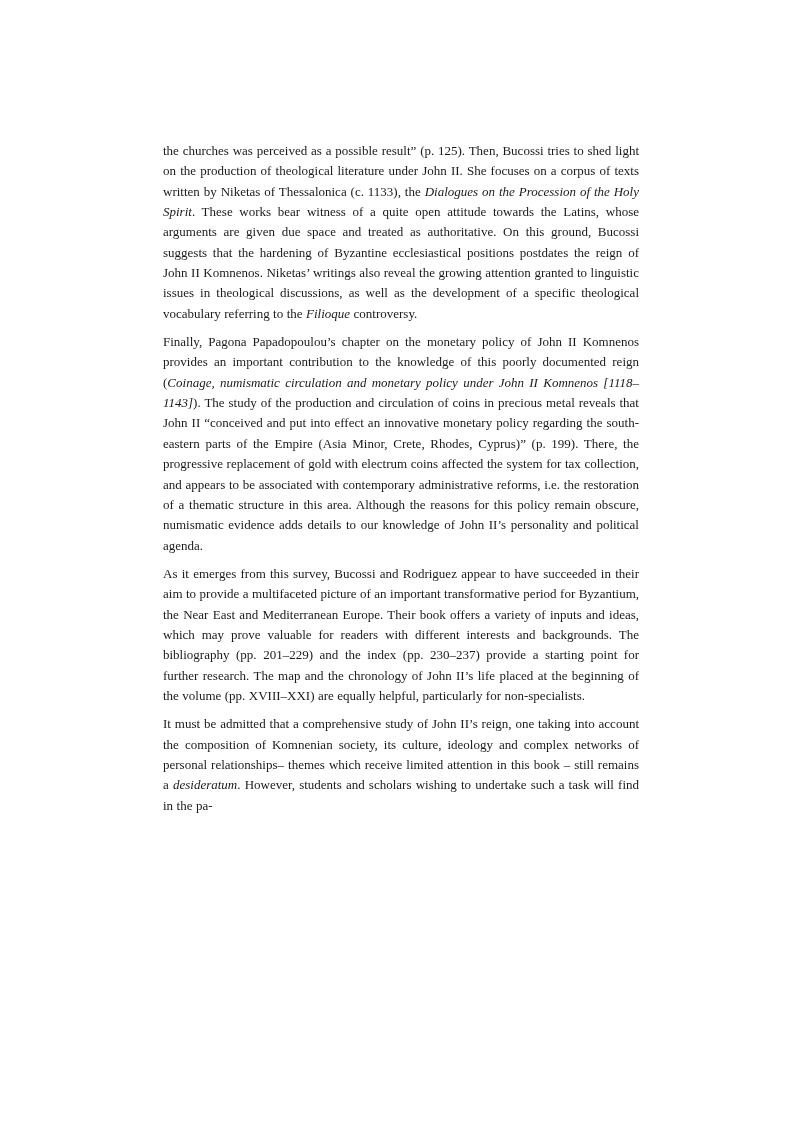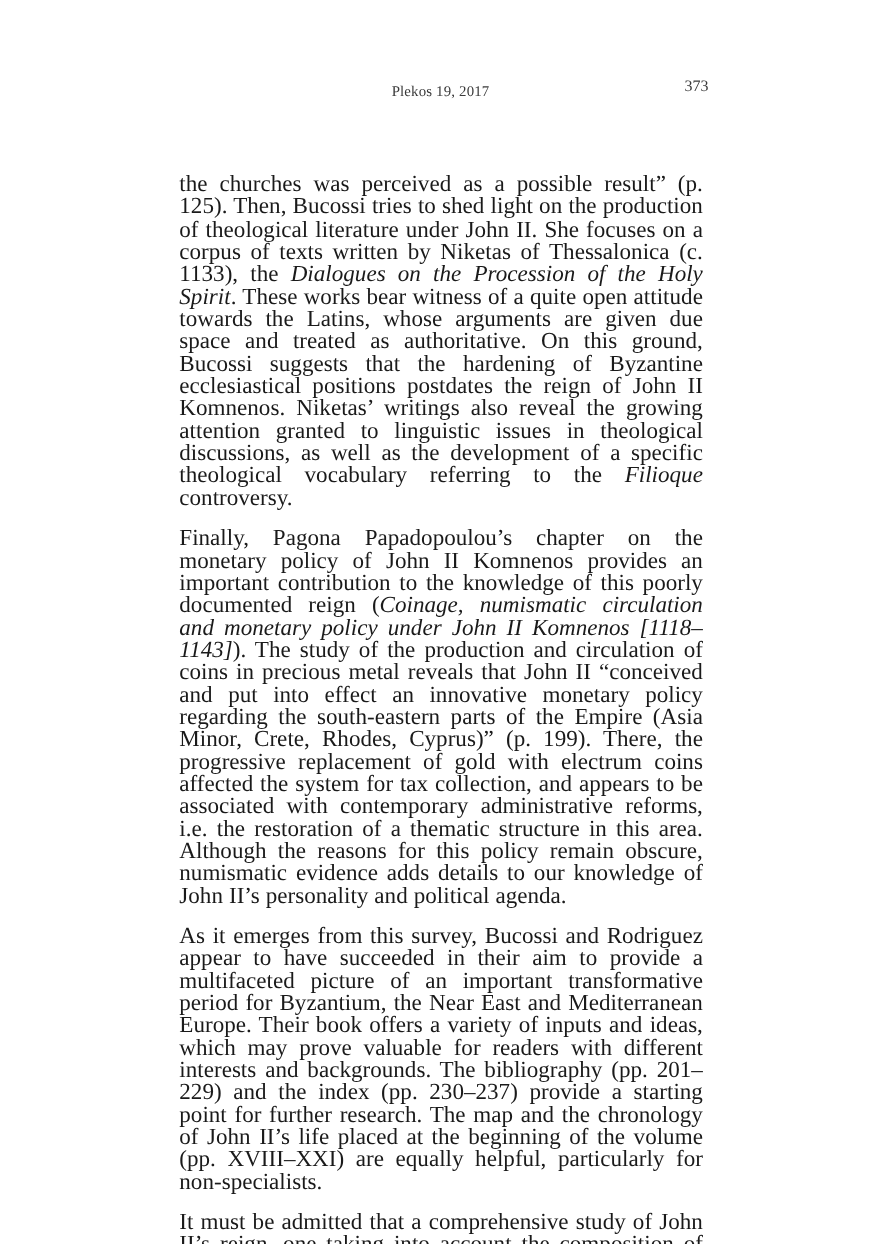--- a/index.html
+++ b/index.html
@@ -45,45 +45,41 @@
   }
 
   
   .body-text {
     position: absolute;
     top: 141px;
     left: 163px;
     width: 476px;
   }
   .body-text p {
-    margin: 16px 0 8px 0;
-    font-size: 21px;
+    margin: 0 0 8px 0;
+    font-size: 13px;
     line-height: 20.35px;
     text-align: justify;
     text-justify: inter-word;
     -webkit-hyphens: none;
     hyphens: none;
     word-spacing: 0.2px;
   }
   .body-text p:last-child {
     margin-bottom: 0;
   }
   .body-text i {
     font-style: italic;
   }
 </style>
 </head>
 <body>
 
 <div class="page">
 
-  <div class="running-head">
-    <div class="journal">Plekos 19, 2017</div>
-    <div class="folio">373</div>
-  </div>
 
   <div class="body-text" id="body-text">
       <p><span>the churches was perceived as a possible result” (p. 125). Then, Bucossi tries to shed light on the production of theological literature under John II. She focuses on a corpus of texts written by Niketas of Thessalonica (c. 1133), the </span><i>Dialogues on the Procession of the Holy Spirit</i><span>. These works bear witness of a quite open attitude towards the Latins, whose arguments are given due space and treated as authoritative. On this ground, Bucossi suggests that the hardening of Byzantine ecclesiastical positions postdates the reign of John II Komnenos. Niketas’ writings also reveal the growing attention granted to linguistic issues in theological discussions, as well as the development of a specific theological vocabulary referring to the </span><i>Filioque</i><span> controversy.</span></p>
       <p><span>Finally, Pagona Papadopoulou’s chapter on the monetary policy of John II Komnenos provides an important contribution to the knowledge of this poorly documented reign (</span><i>Coinage, numismatic circulation and monetary policy under John II Komnenos [1118–1143]</i><span>). The study of the production and circulation of coins in precious metal reveals that John II “conceived and put into effect an innovative monetary policy regarding the south-eastern parts of the Empire (Asia Minor, Crete, Rhodes, Cyprus)” (p. 199). There, the progressive replacement of gold with electrum coins affected the system for tax collection, and appears to be associated with contemporary administrative reforms, i.e. the restoration of a thematic structure in this area. Although the reasons for this policy remain obscure, numismatic evidence adds details to our knowledge of John II’s personality and political agenda.</span></p>
       <p><span>As it emerges from this survey, Bucossi and Rodriguez appear to have succeeded in their aim to provide a multifaceted picture of an important transformative period for Byzantium, the Near East and Mediterranean Europe. Their book offers a variety of inputs and ideas, which may prove valuable for readers with different interests and backgrounds. The bibliography (pp. 201–229) and the index (pp. 230–237) provide a starting point for further research. The map and the chronology of John II’s life placed at the beginning of the volume (pp. XVIII–XXI) are equally helpful, particularly for non-specialists.</span></p>
       <p><span>It must be admitted that a comprehensive study of John II’s reign, one taking into account the composition of Komnenian society, its culture, ideology and complex networks of personal relationships– themes which receive limited attention in this book – still remains a </span><i>desideratum</i><span>. However, students and scholars wishing to undertake such a task will find in the pa-</span></p>
     </div>
 
 </div>
 

